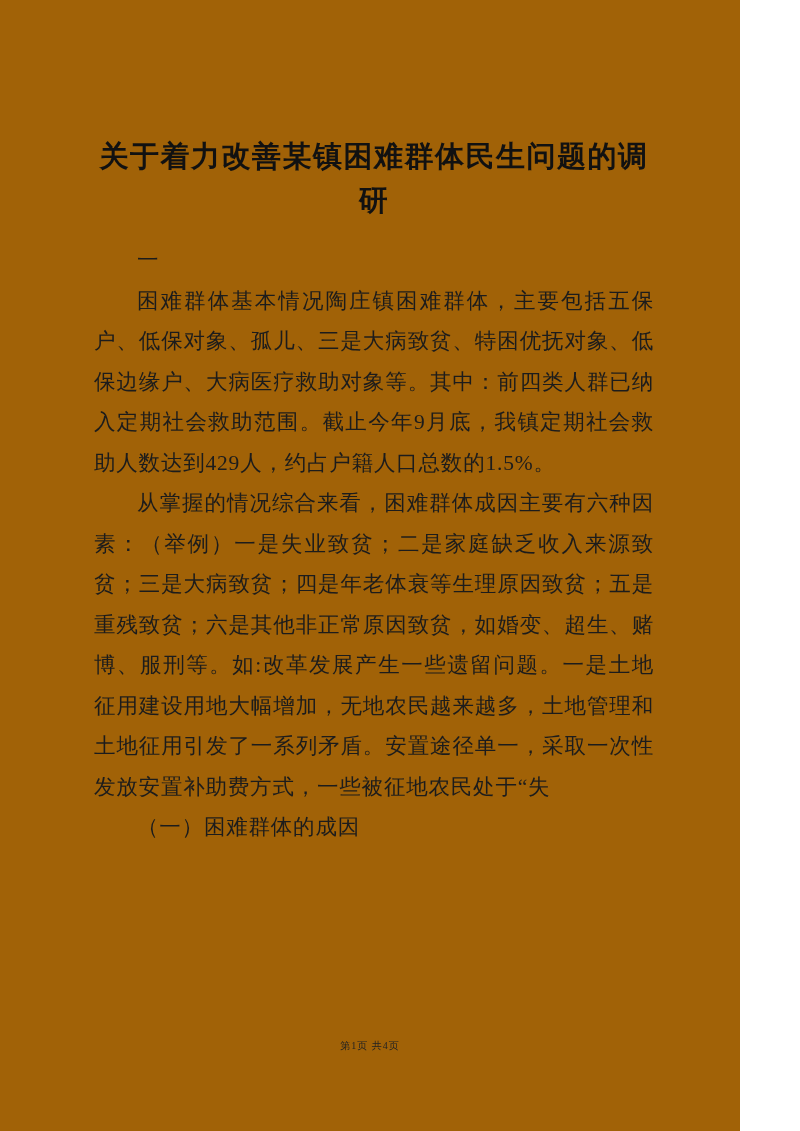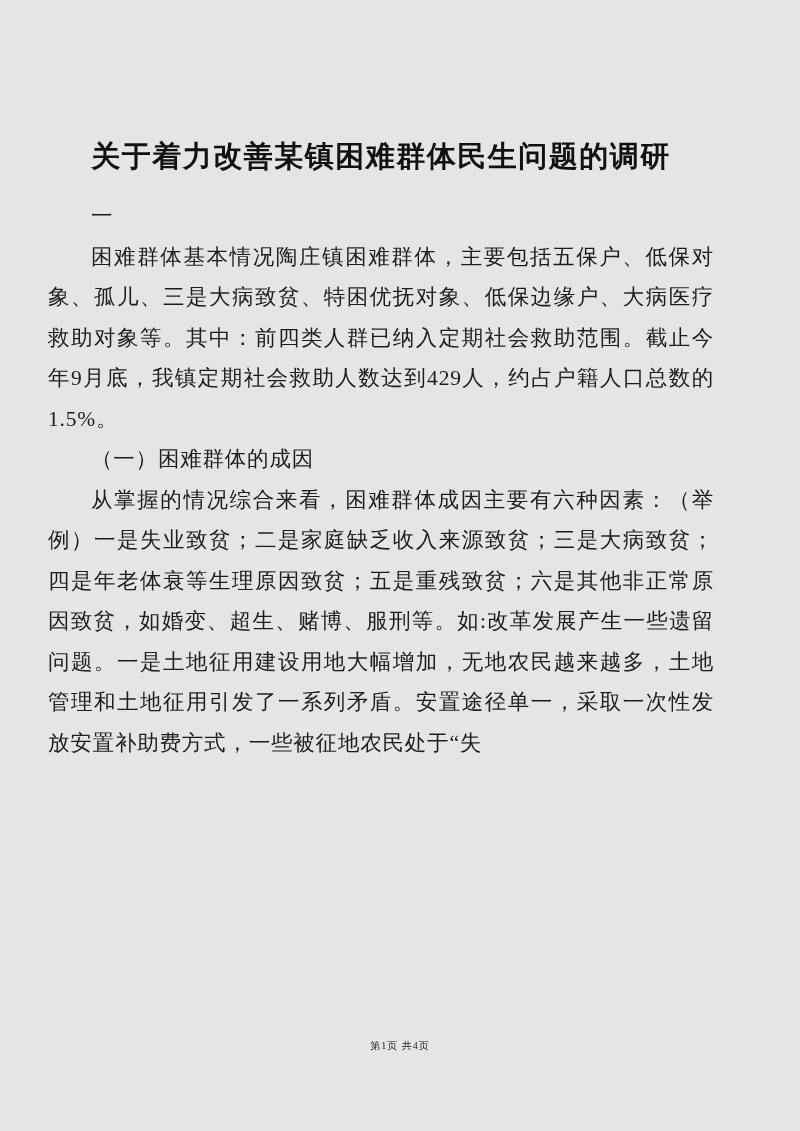--- a/index.html
+++ b/index.html
@@ -8,25 +8,25 @@
     height: 1131px;
   }
   body {
     background: #ffffff;
     font-family: "Liberation Serif", "DejaVu Serif", serif;
     color: #1a1a1a;
     position: relative;
     overflow: hidden;
   }
   .page {
-    width: 800px;
+    width: 740px;
     height: 1131px;
-    padding: 134px 86px 0 48px;
+    padding: 134px 86px 0 94px;
     position: relative;
-    background: #e5e5e5;
+    background: #a16207;
   }
   .doc-title {
     font-size: 29px;
     font-weight: 700;
     text-align: center;
     letter-spacing: 1.5px;
     line-height: 44px;
     margin-bottom: 18px;
     color: #111111;
   }
@@ -54,18 +54,18 @@
 <body>
 
 <div class="page">
   <h1 class="doc-title">关于着力改善某镇困难群体民生问题的调研</h1>
 
 
   <p class="para">一</p>
 
   <p class="para">困难群体基本情况陶庄镇困难群体，主要包括五保户、低保对象、孤儿、三是大病致贫、特困优抚对象、低保边缘户、大病医疗救助对象等。其中：前四类人群已纳入定期社会救助范围。截止今年9月底，我镇定期社会救助人数达到429人，约占户籍人口总数的1.5%。</p>
 
+  <p class="para">从掌握的情况综合来看，困难群体成因主要有六种因素：（举例）一是失业致贫；二是家庭缺乏收入来源致贫；三是大病致贫；四是年老体衰等生理原因致贫；五是重残致贫；六是其他非正常原因致贫，如婚变、超生、赌博、服刑等。如:改革发展产生一些遗留问题。一是土地征用建设用地大幅增加，无地农民越来越多，土地管理和土地征用引发了一系列矛盾。安置途径单一，采取一次性发放安置补助费方式，一些被征地农民处于“失</p>
+
   <p class="para">（一）困难群体的成因</p>
-
-  <p class="para">从掌握的情况综合来看，困难群体成因主要有六种因素：（举例）一是失业致贫；二是家庭缺乏收入来源致贫；三是大病致贫；四是年老体衰等生理原因致贫；五是重残致贫；六是其他非正常原因致贫，如婚变、超生、赌博、服刑等。如:改革发展产生一些遗留问题。一是土地征用建设用地大幅增加，无地农民越来越多，土地管理和土地征用引发了一系列矛盾。安置途径单一，采取一次性发放安置补助费方式，一些被征地农民处于“失</p>
 
   <div class="footer">第1页 共4页</div>
 </div>
 
 </body></html>

